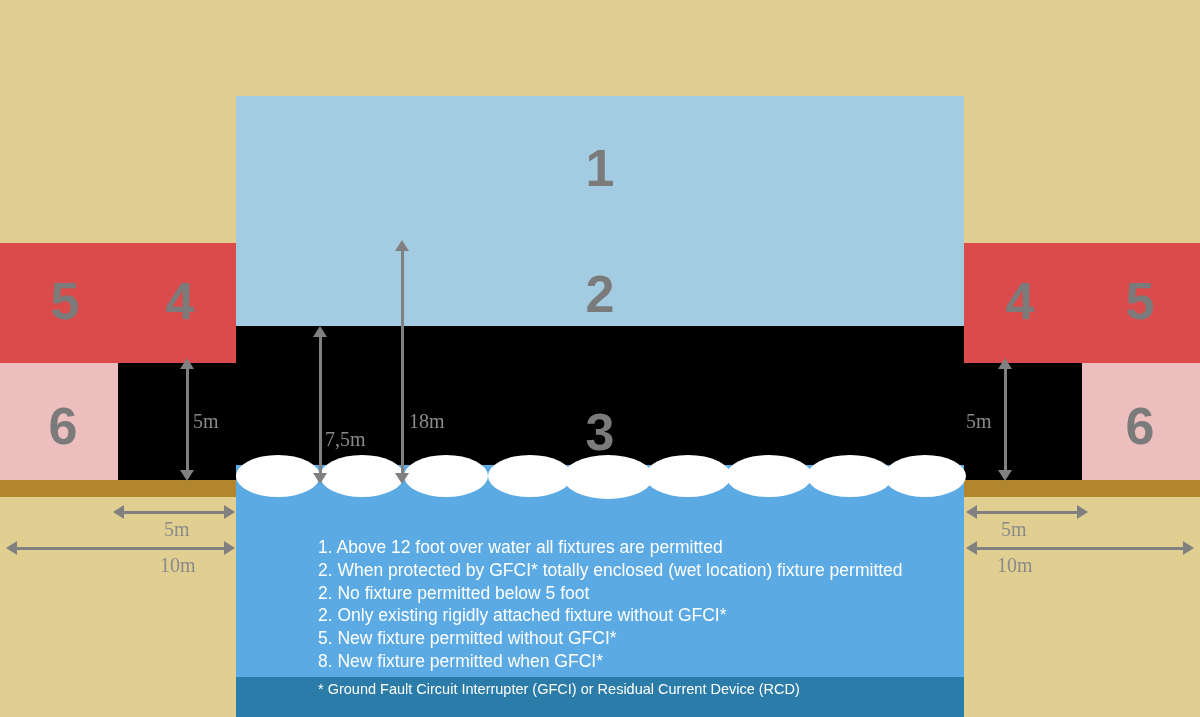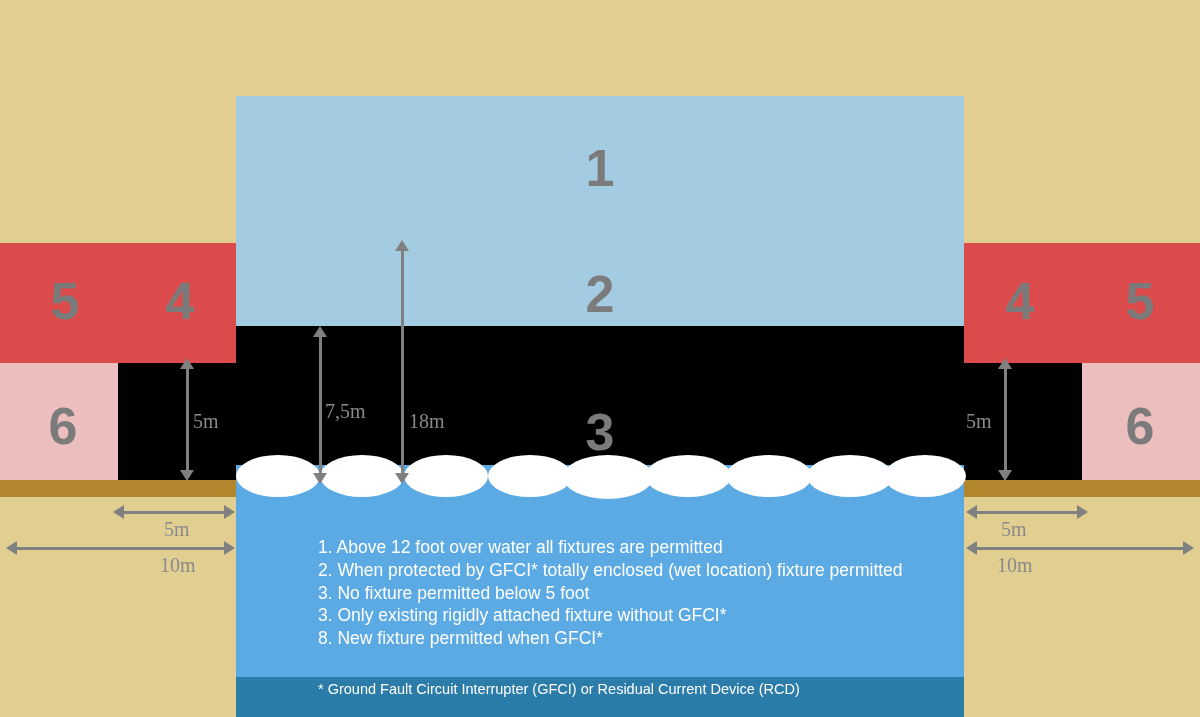--- a/index.html
+++ b/index.html
@@ -184,21 +184,21 @@
   <div class="digit" style="left:1110px;top:400px;">6</div>
 
   <div class="arrow-line-v" style="left:186px;top:368px;height:107px;"></div>
   <div class="head head-up" style="left:180px;top:358px;"></div>
   <div class="head head-down" style="left:180px;top:470px;"></div>
   <div class="dimlabel" style="left:193px;top:410px;">5m</div>
 
   <div class="arrow-line-v" style="left:319px;top:336px;height:142px;"></div>
   <div class="head head-up" style="left:313px;top:326px;"></div>
   <div class="head head-down" style="left:313px;top:473px;"></div>
-  <div class="dimlabel" style="left:325px;top:400px;">7,5m</div>
+  <div class="dimlabel" style="left:325px;top:428px;">7,5m</div>
 
   <div class="arrow-line-v" style="left:401px;top:250px;height:228px;"></div>
   <div class="head head-up" style="left:395px;top:240px;"></div>
   <div class="head head-down" style="left:395px;top:473px;"></div>
   <div class="dimlabel" style="left:409px;top:410px;">18m</div>
 
   <div class="arrow-line-v" style="left:1004px;top:368px;height:107px;"></div>
   <div class="head head-up" style="left:998px;top:358px;"></div>
   <div class="head head-down" style="left:998px;top:470px;"></div>
   <div class="dimlabel" style="left:966px;top:410px;">5m</div>
@@ -219,21 +219,22 @@
   <div class="dimlabel" style="left:1001px;top:518px;">5m</div>
 
   <div class="arrow-line-h" style="left:977px;top:547px;width:207px;"></div>
   <div class="head head-left" style="left:966px;top:541px;"></div>
   <div class="head head-right" style="left:1183px;top:541px;"></div>
   <div class="dimlabel" style="left:997px;top:554px;">10m</div>
 
   <div class="legend">
     <div class="legend-item">1. Above 12 foot over water all fixtures are permitted</div>
     <div class="legend-item">2. When protected by GFCI* totally enclosed (wet location) fixture permitted</div>
-    <div class="legend-item">3. No fixture permitted below 5 foot</div>
-    <div class="legend-item">3. Only existing rigidly attached fixture without GFCI*</div>
+    <div class="legend-item">2. No fixture permitted below 5 foot</div>
+    <div class="legend-item">2. Only existing rigidly attached fixture without GFCI*</div>
+    <div class="legend-item">5. New fixture permitted without GFCI*</div>
     <div class="legend-item">8. New fixture permitted when GFCI*</div>
   </div>
 
   <div class="footnote">* Ground Fault Circuit Interrupter (GFCI) or Residual Current Device (RCD)</div>
 
 
 </div>
 
 </body></html>

